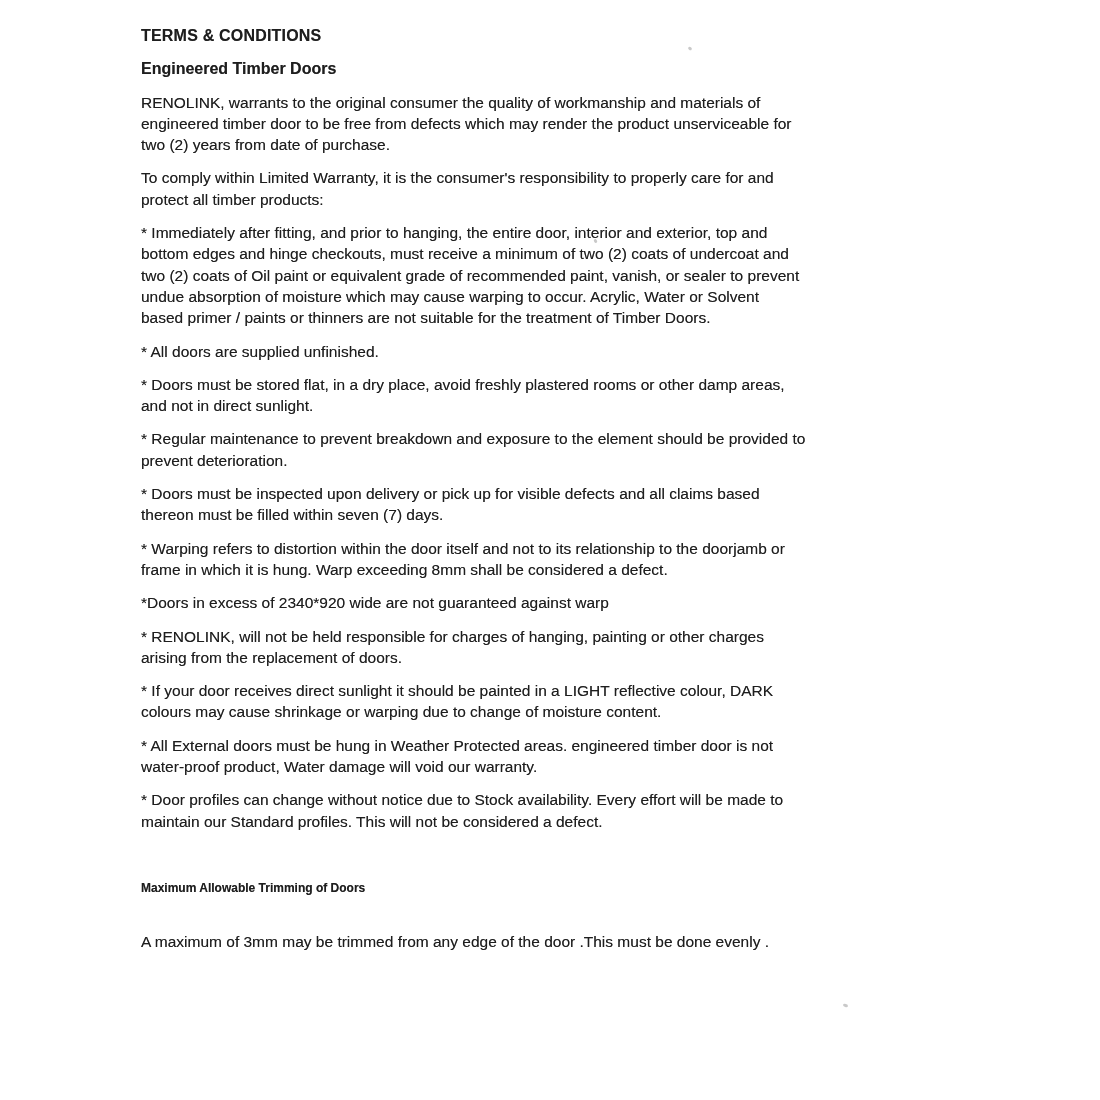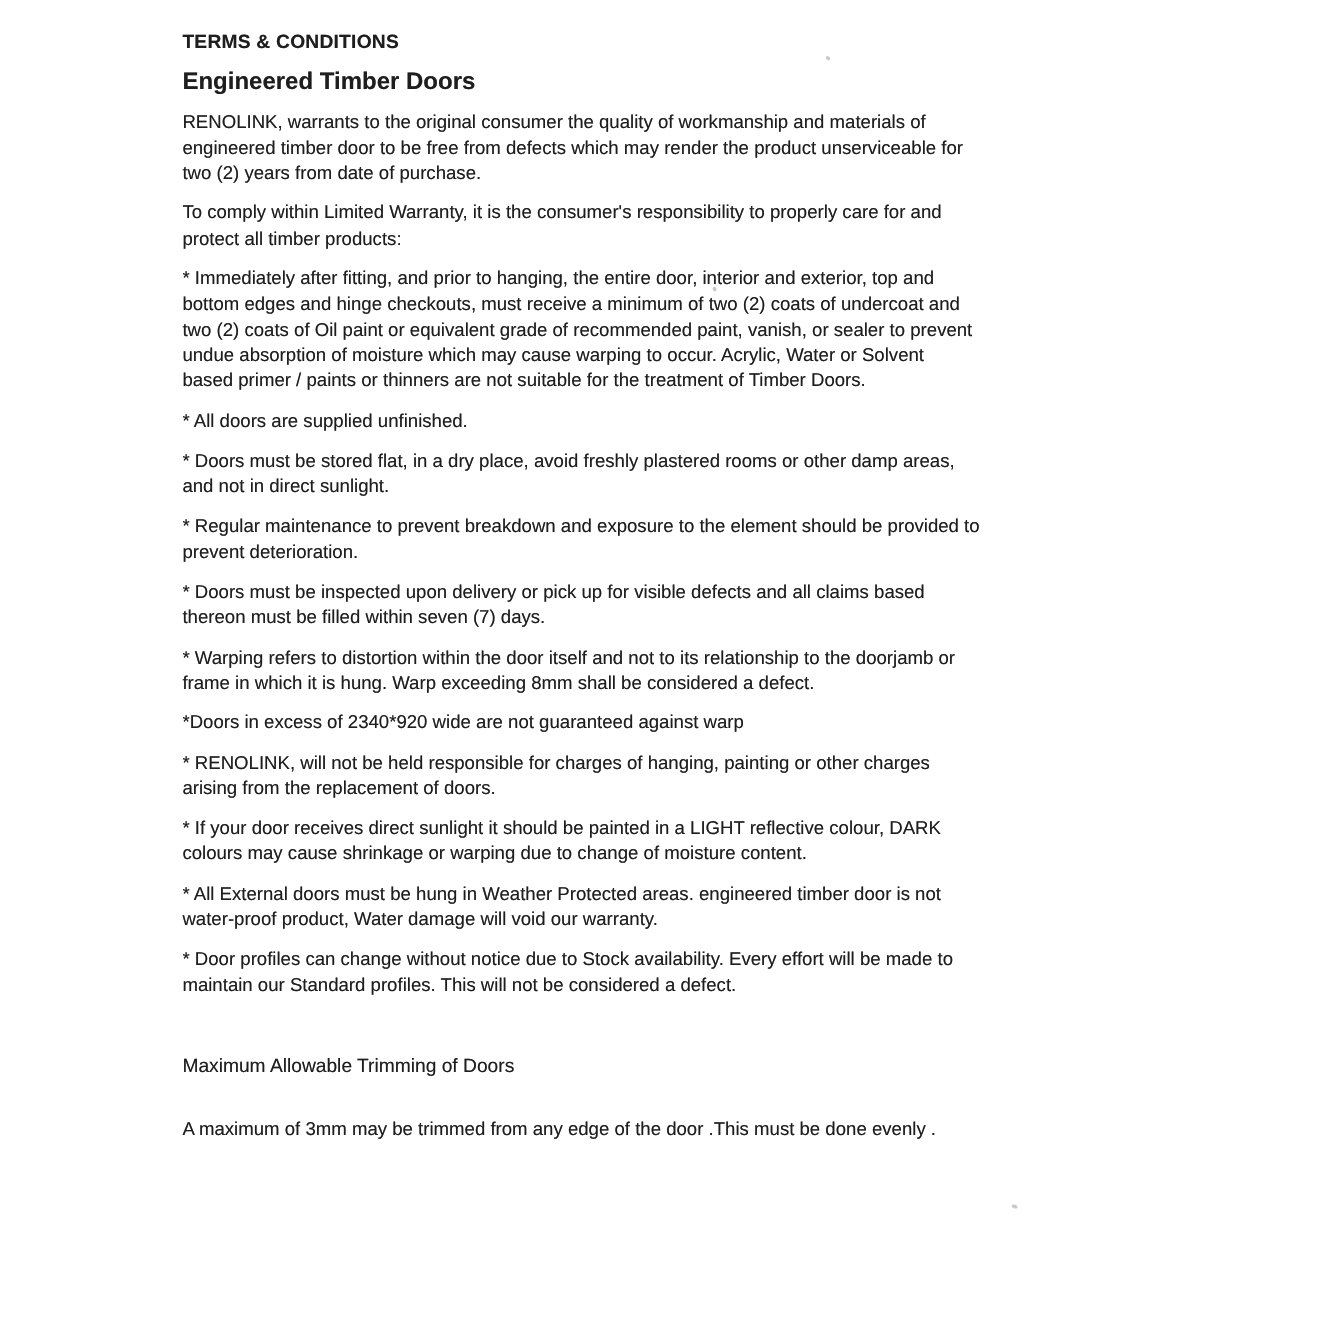--- a/index.html
+++ b/index.html
@@ -9,46 +9,46 @@
   }
   body {
     width: 1100px;
     height: 1100px;
     position: relative;
     overflow: hidden;
     font-family: "Liberation Sans", sans-serif;
   }
   .page {
     position: absolute;
-    left: 152px;
+    left: 141px;
     top: 25px;
     width: 800px;
     color: #1e1e1e;
     font-size: 15.5px;
     line-height: 21.3px;
     text-shadow: 0 0 0.5px rgba(30,30,30,0.55);
   }
   .doc-title {
     font-size: 16px;
     font-weight: bold;
     margin: 0 0 12px 0;
     letter-spacing: 0.2px;
   }
   .doc-subheading {
-    font-size: 20px;
+    font-size: 16px;
     font-weight: bold;
     margin: 0 0 12px 0;
   }
   .para {
     margin: 0 0 12px 0;
     white-space: pre-line; 
   }
   .trim-heading {
-    font-size: 16px;
-    font-weight: normal;
+    font-size: 12px;
+    font-weight: bold;
     margin: 46px 0 13px 0;
   }
   .para.last {
     margin-bottom: 0;
     margin-top: 32px;
   }
   
   .speck {
     position: absolute;
     background: rgba(60,60,60,0.28);

